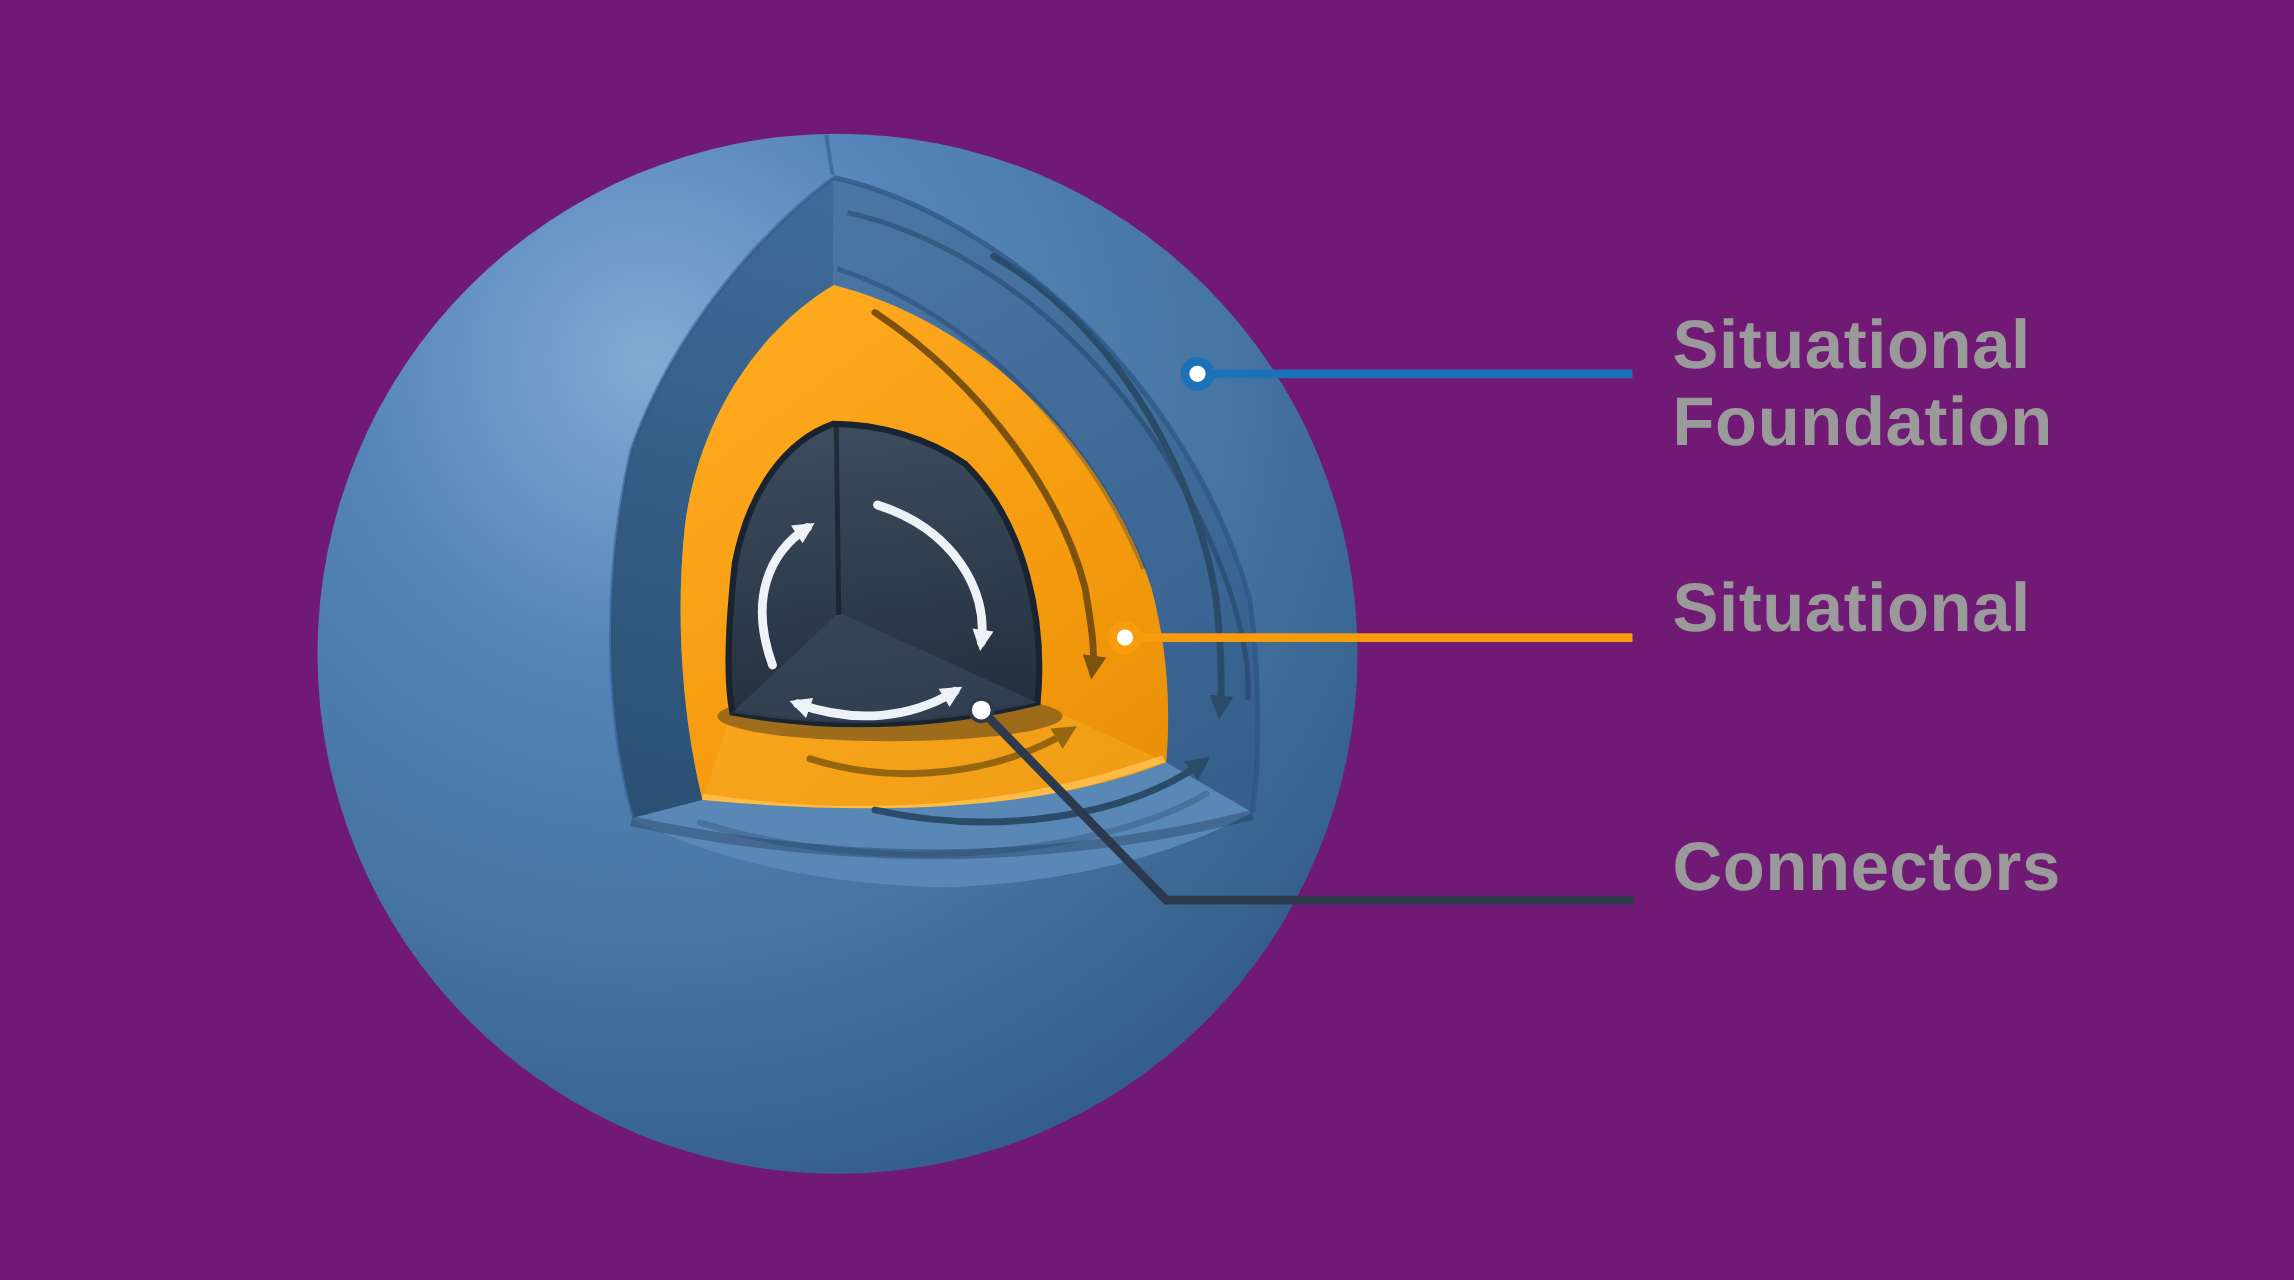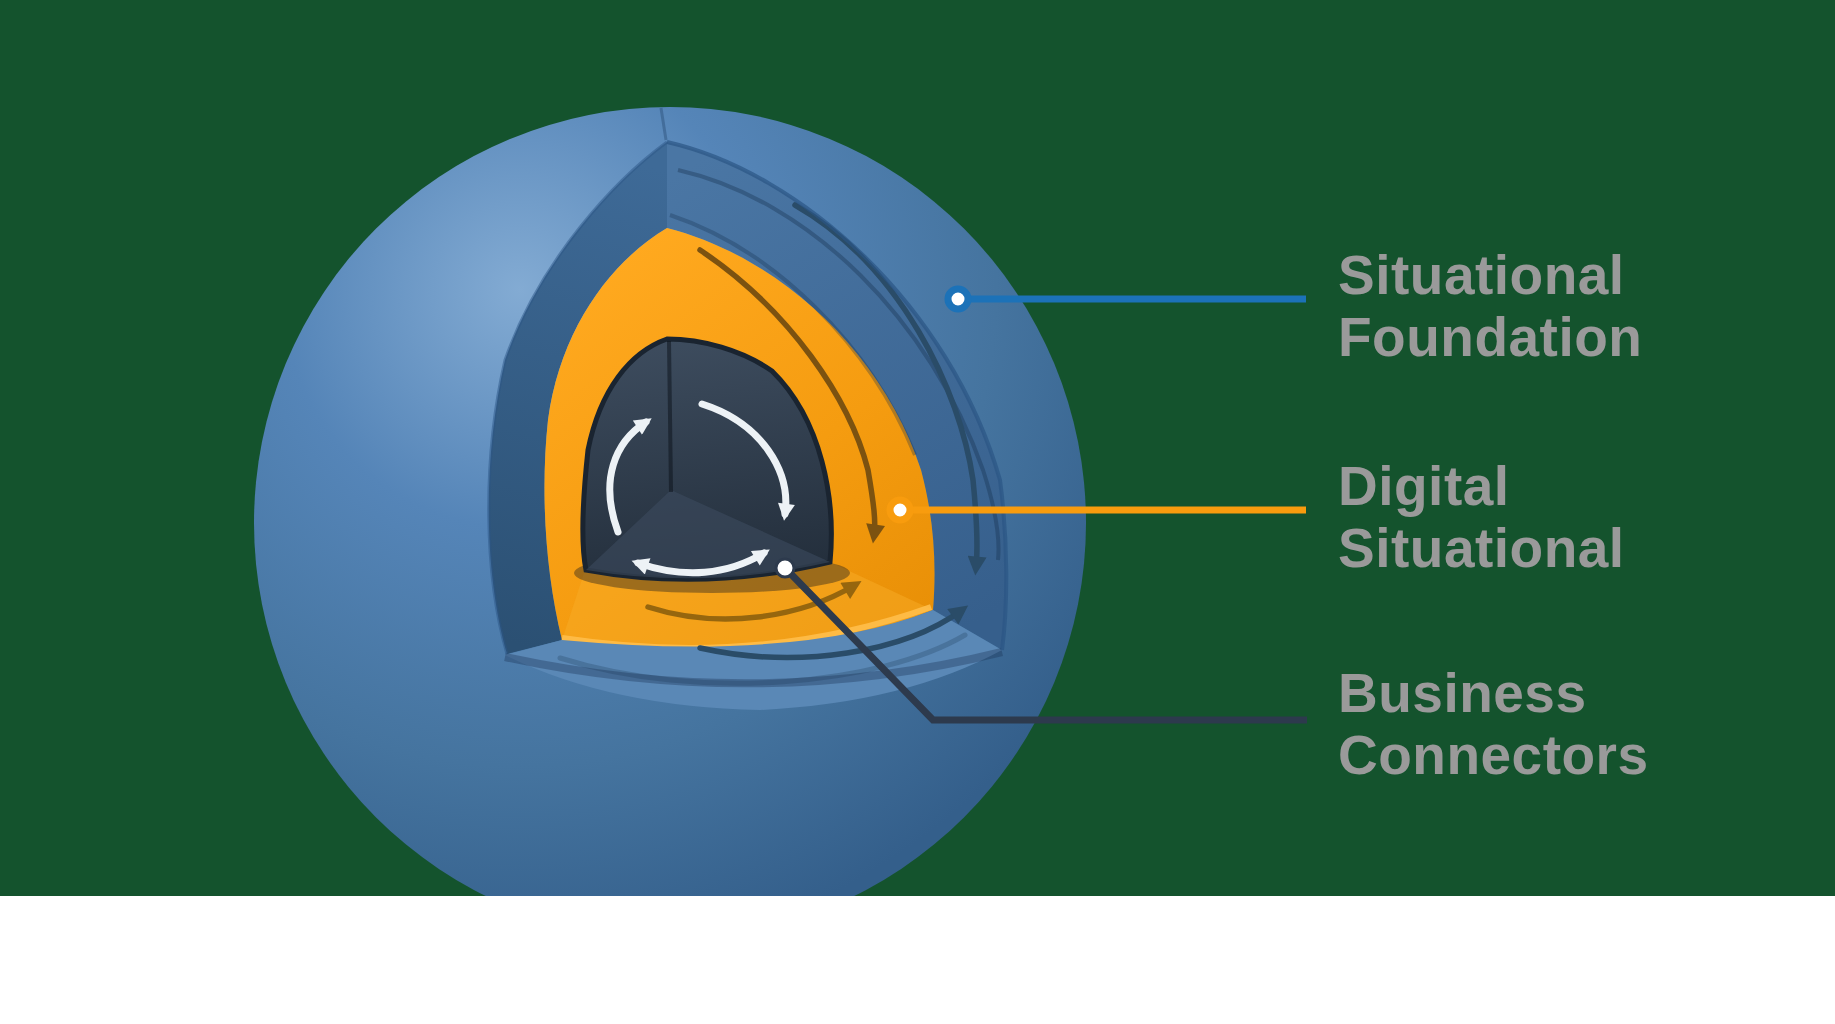--- a/index.html
+++ b/index.html
@@ -1,19 +1,19 @@
 <!DOCTYPE html>
 <html><head>
 <meta charset="utf-8">
 <style>
   html,body{margin:0;padding:0;background:#ffffff;}
   .stage{
     position:relative;
-    width:1835px;height:896px;
-    background:#14532d;
+    width:1835px;height:1024px;
+    background:#701a75;
     overflow:hidden;
     font-family:"Liberation Sans","DejaVu Sans",sans-serif;
   }
   .illustration{position:absolute;left:0;top:0;width:1835px;height:1024px;}
   .layer-label{
     position:absolute;
     left:1338px;
     font-weight:700;
     font-size:55px;
     line-height:62px;
@@ -131,22 +131,20 @@
       <circle cx="785" cy="568" r="9" fill="#ffffff" stroke="#2d3a4d" stroke-width="3"></circle>
     </g>
   </svg>
 
   <div class="layer-label label-1">
     <span>Situational</span>
     <span>Foundation</span>
   </div>
 
   <div class="layer-label label-2">
-    <span>Digital</span>
     <span>Situational</span>
   </div>
 
   <div class="layer-label label-3">
-    <span>Business</span>
     <span>Connectors</span>
   </div>
 
 </div>
 
 </body></html>

